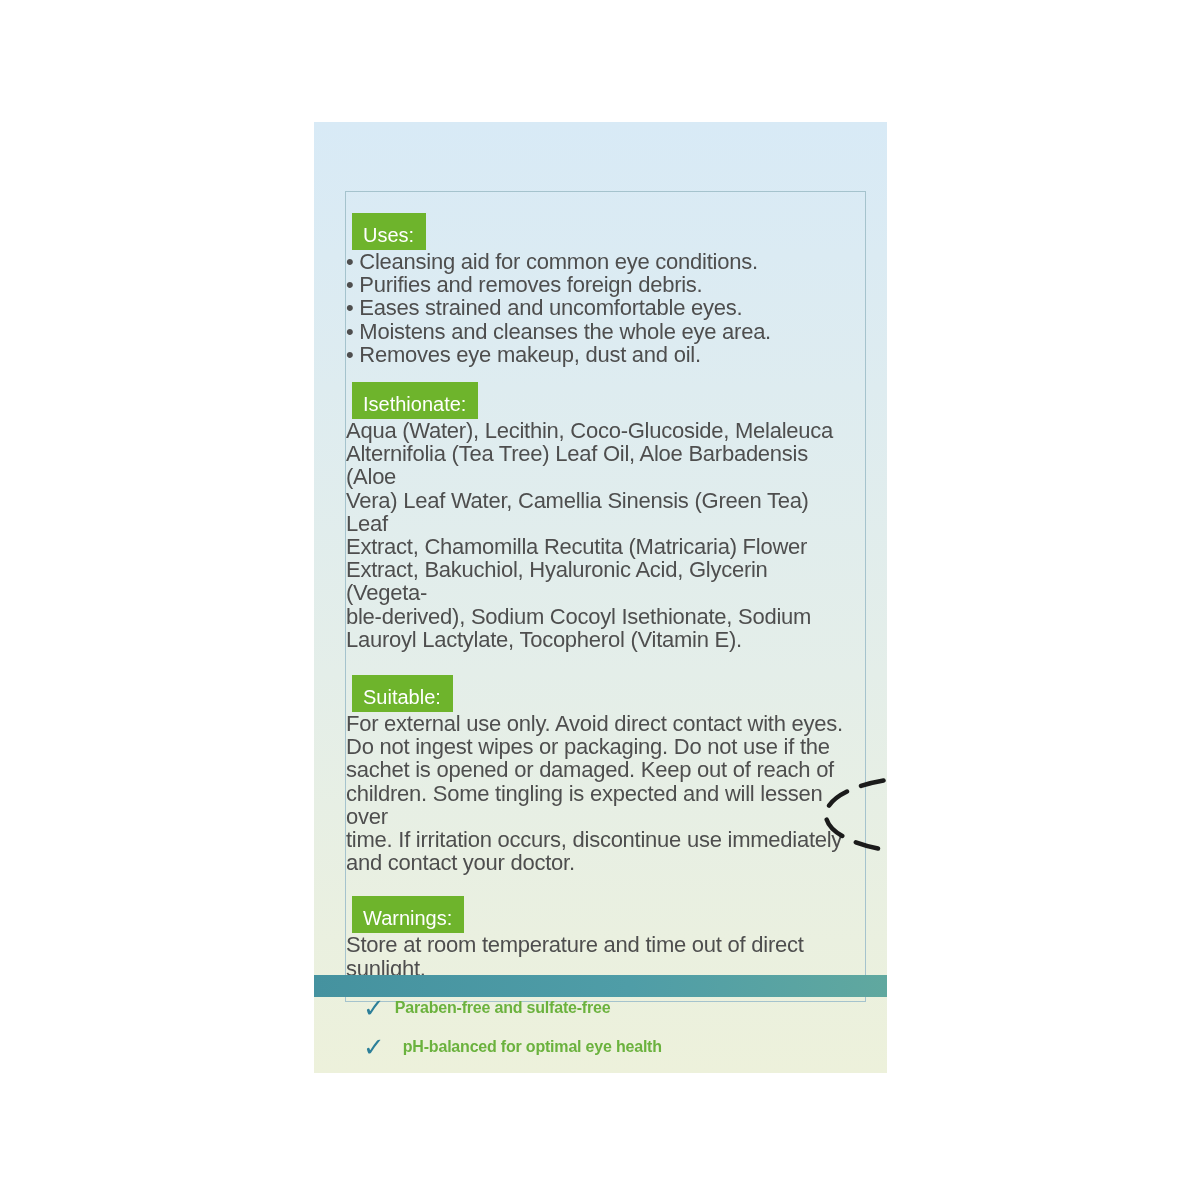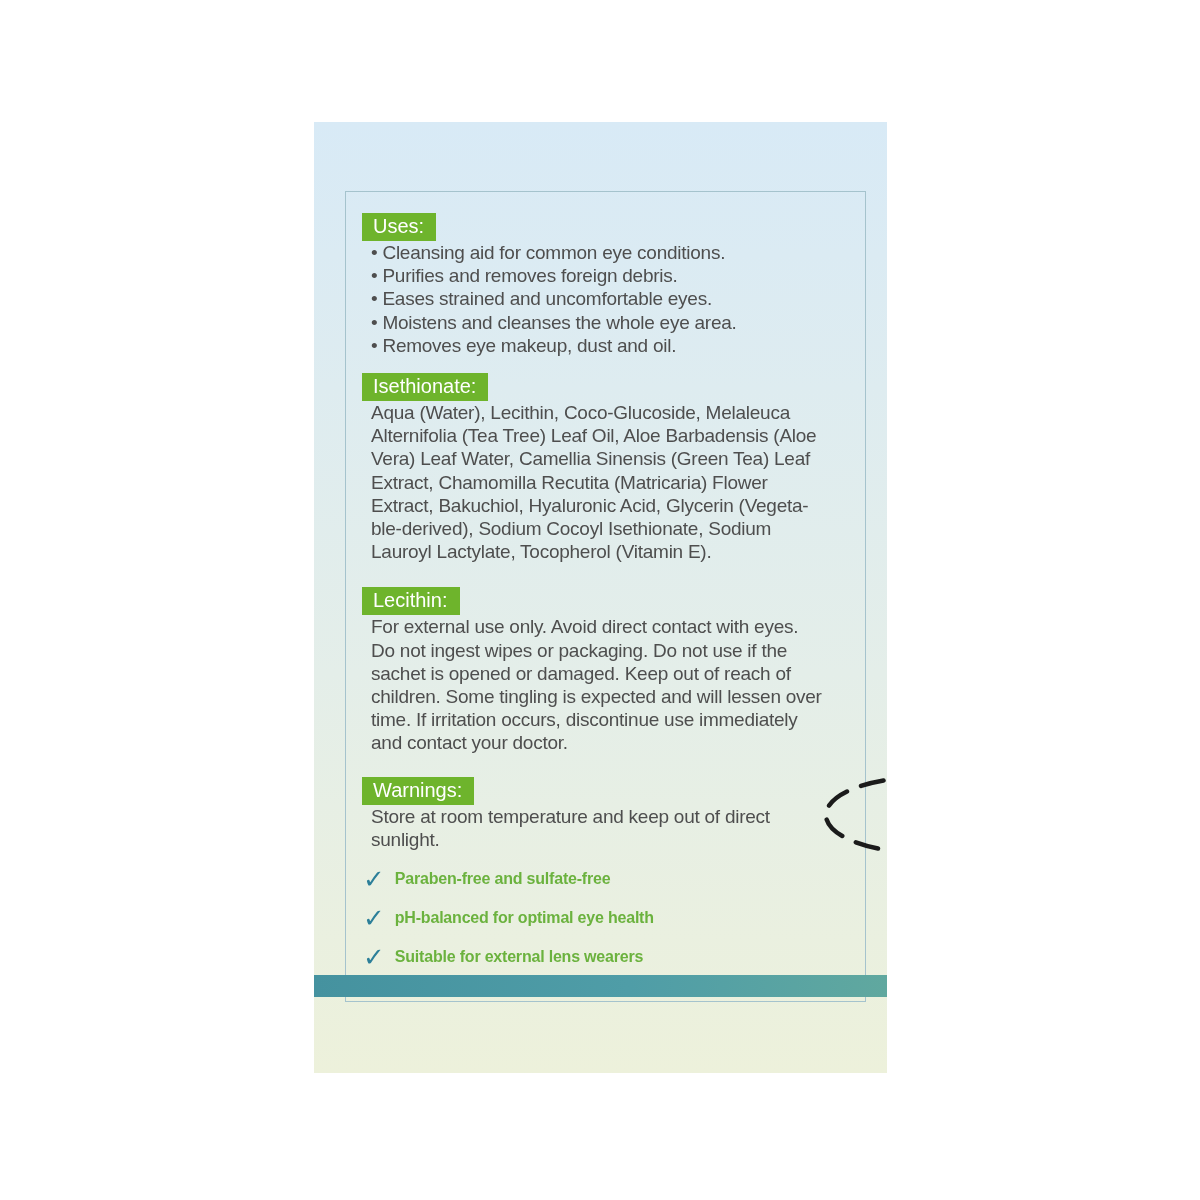--- a/index.html
+++ b/index.html
@@ -34,32 +34,32 @@
     position:absolute;
     left:31px;top:69px;
     width:521px;height:811px;
     border:1px solid var(--card_border);
     box-sizing:border-box;
     padding:21px 16px 0 0;
   }
   .section{margin:0;}
   .sec-label{
     display:inline-block;
-    margin-left:16px;
+    margin-left:6px;
     background:var(--heading_bg);
     color:var(--heading_text);
     font-size:20px;
     line-height:20px;
-    padding:3px 12px 5px 11px;
+    padding:12px 12px 5px 11px;
     text-align:right;
   }
   .sec-body{
-    margin-left:25px;
+    margin-left:0;
     color:var(--body_text);
-    font-size:19px;
+    font-size:22px;
     line-height:23.2px;
     letter-spacing:-0.25px;
     white-space:pre-line;
   }
   .sec-ingredients{margin-top:16px;}
   .sec-warnings{margin-top:24px;}
   .sec-storage{margin-top:22px;}
   .checks{
     margin:16px 0 0 17px;
     display:flex;
@@ -70,21 +70,21 @@
     display:flex;
     align-items:center;
   }
   .check-icon{
     color:var(--check_icon);
     font-size:26px;
     line-height:24px;
     font-weight:bold;
     margin-right:10px;
   }
-  .check-row:nth-child(2) .check-text{}
+  .check-row:nth-child(2) .check-text{margin-left:8px;}
   .check-text{
     color:var(--check_text);
     font-weight:bold;
     font-size:16px;
     letter-spacing:-0.2px;
   }
   .teal-bar{
     position:absolute;
     left:0;top:853px;
     width:573px;height:22px;
@@ -117,32 +117,32 @@
       <div class="sec-body">Aqua (Water), Lecithin, Coco-Glucoside, Melaleuca
 Alternifolia (Tea Tree) Leaf Oil, Aloe Barbadensis (Aloe
 Vera) Leaf Water, Camellia Sinensis (Green Tea) Leaf
 Extract, Chamomilla Recutita (Matricaria) Flower
 Extract, Bakuchiol, Hyaluronic Acid, Glycerin (Vegeta-
 ble-derived), Sodium Cocoyl Isethionate, Sodium
 Lauroyl Lactylate, Tocopherol (Vitamin E).</div>
     </div>
 
     <div class="section sec-warnings">
-      <div class="sec-label">Lecithin:</div>
+      <div class="sec-label">Suitable:</div>
       <div class="sec-body">For external use only. Avoid direct contact with eyes.
 Do not ingest wipes or packaging. Do not use if the
 sachet is opened or damaged. Keep out of reach of
 children. Some tingling is expected and will lessen over
 time. If irritation occurs, discontinue use immediately
 and contact your doctor.</div>
     </div>
 
     <div class="section sec-storage">
       <div class="sec-label">Warnings:</div>
-      <div class="sec-body">Store at room temperature and keep out of direct
+      <div class="sec-body">Store at room temperature and time out of direct
 sunlight.</div>
     </div>
 
     <div class="checks">
       <div class="check-row">
         <span class="check-icon">✓</span>
         <span class="check-text">Paraben-free and sulfate-free</span>
       </div>
       <div class="check-row">
         <span class="check-icon">✓</span>

